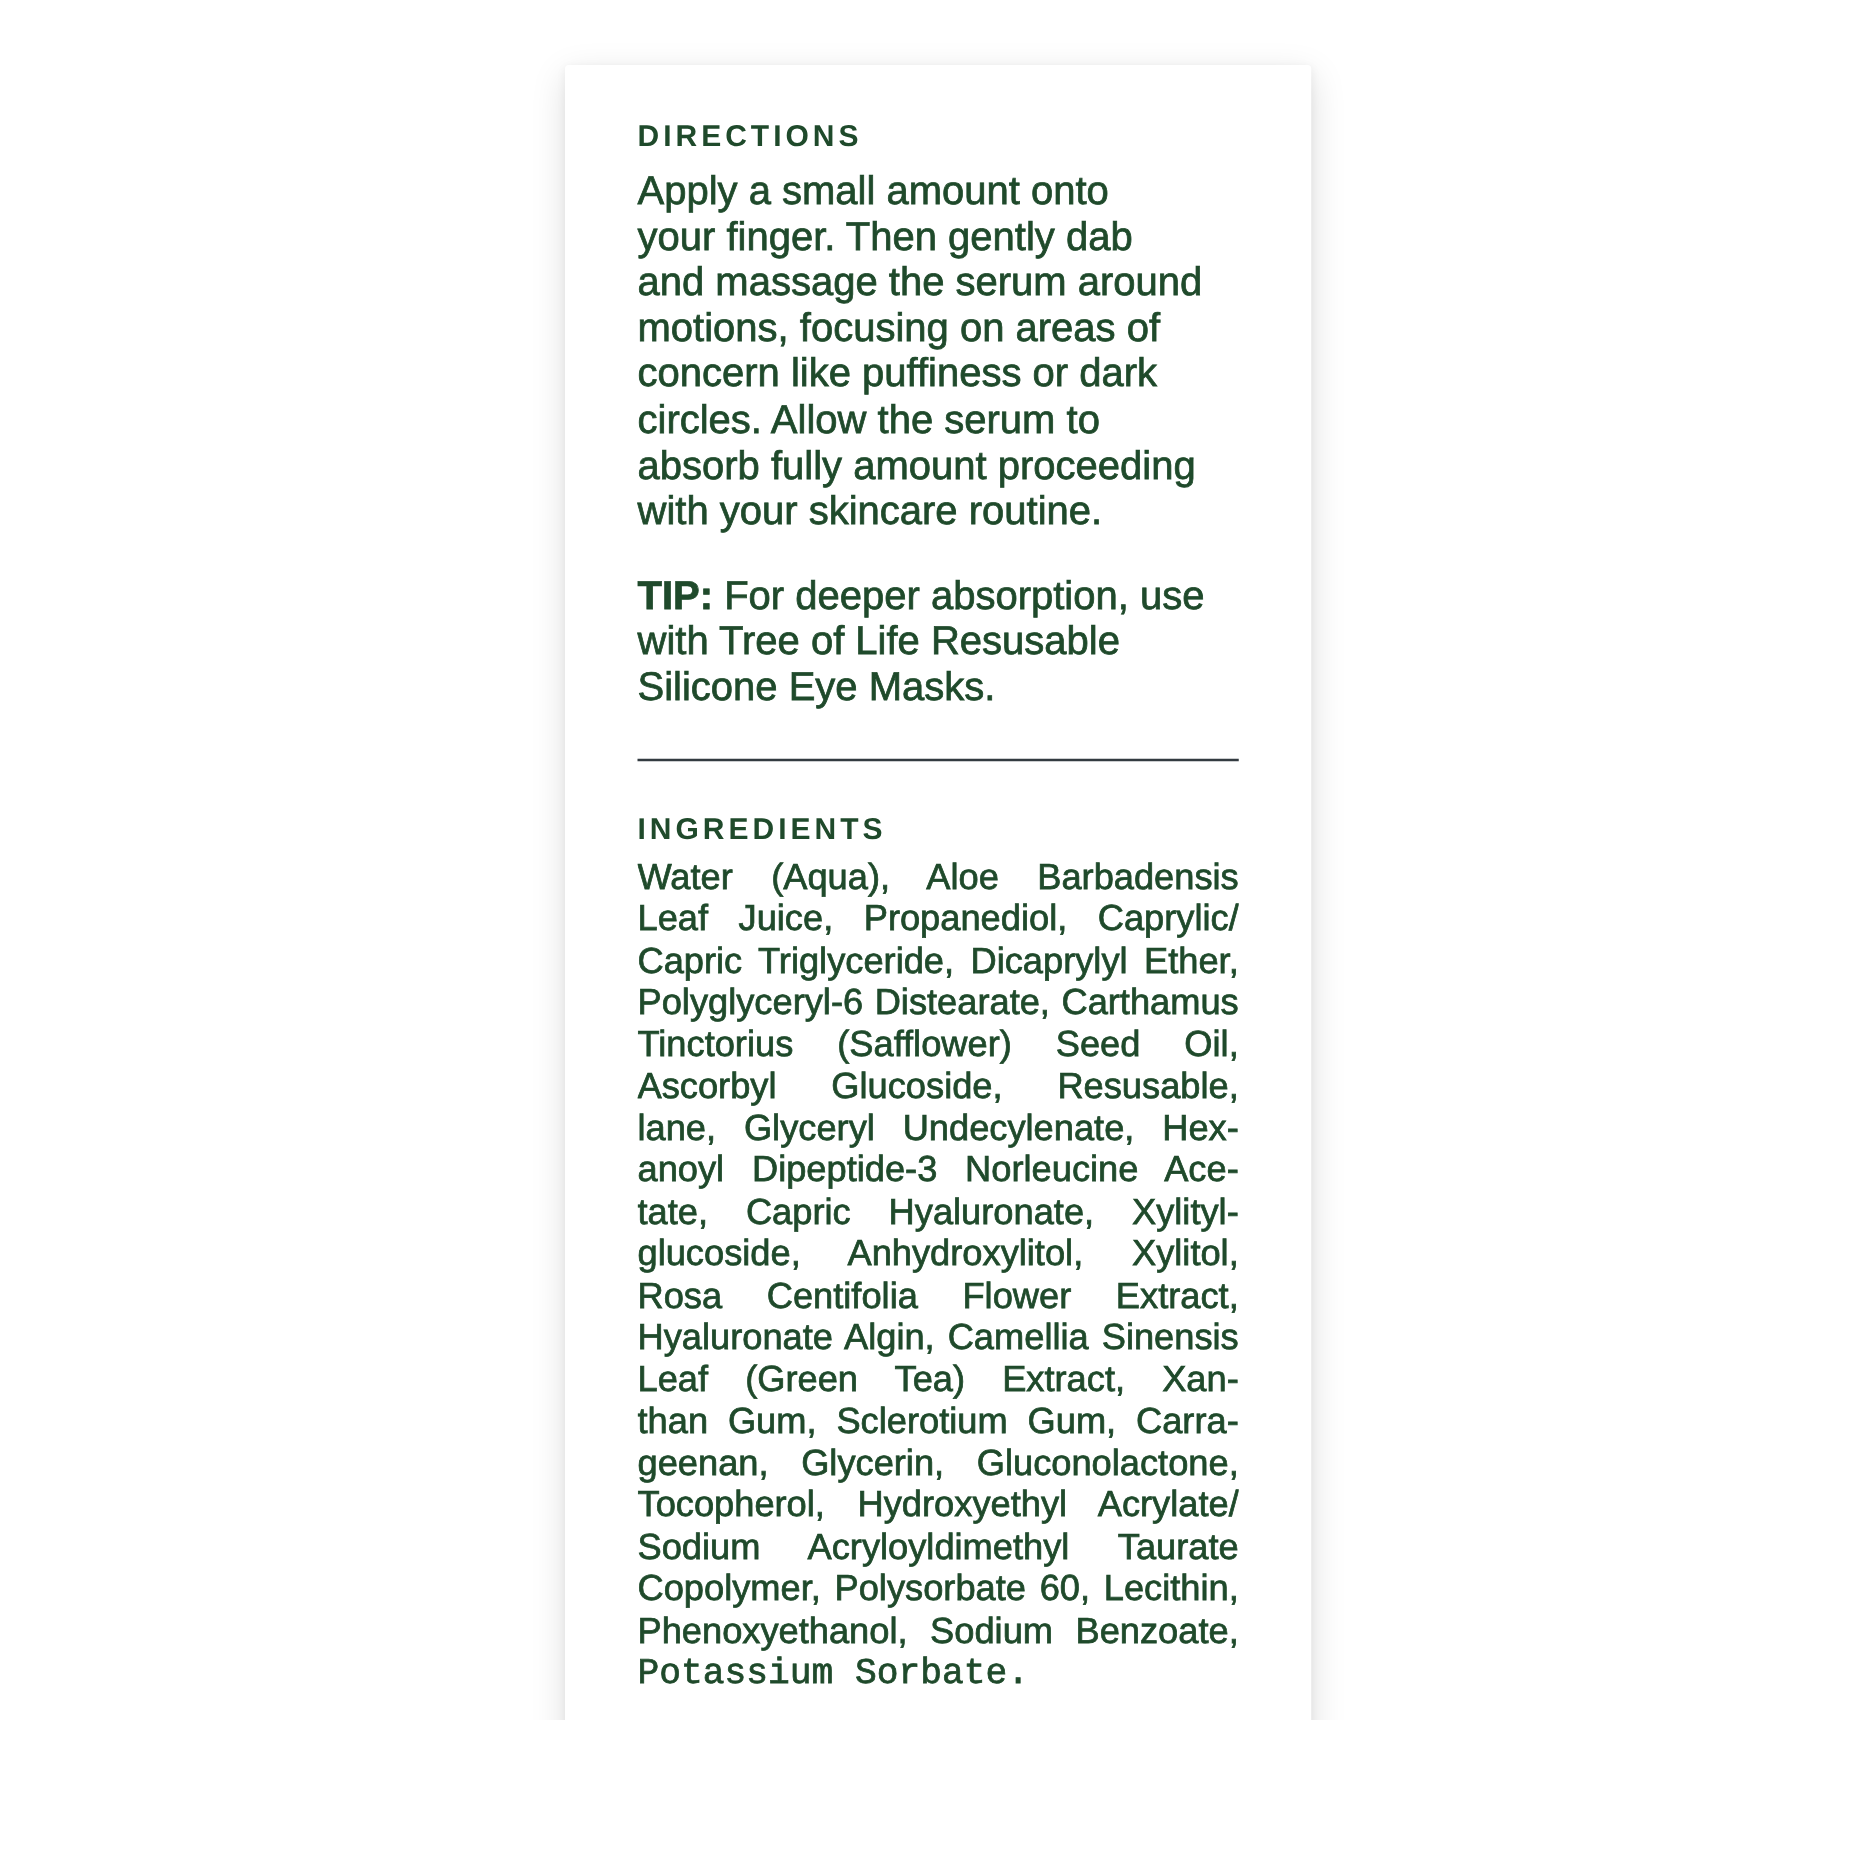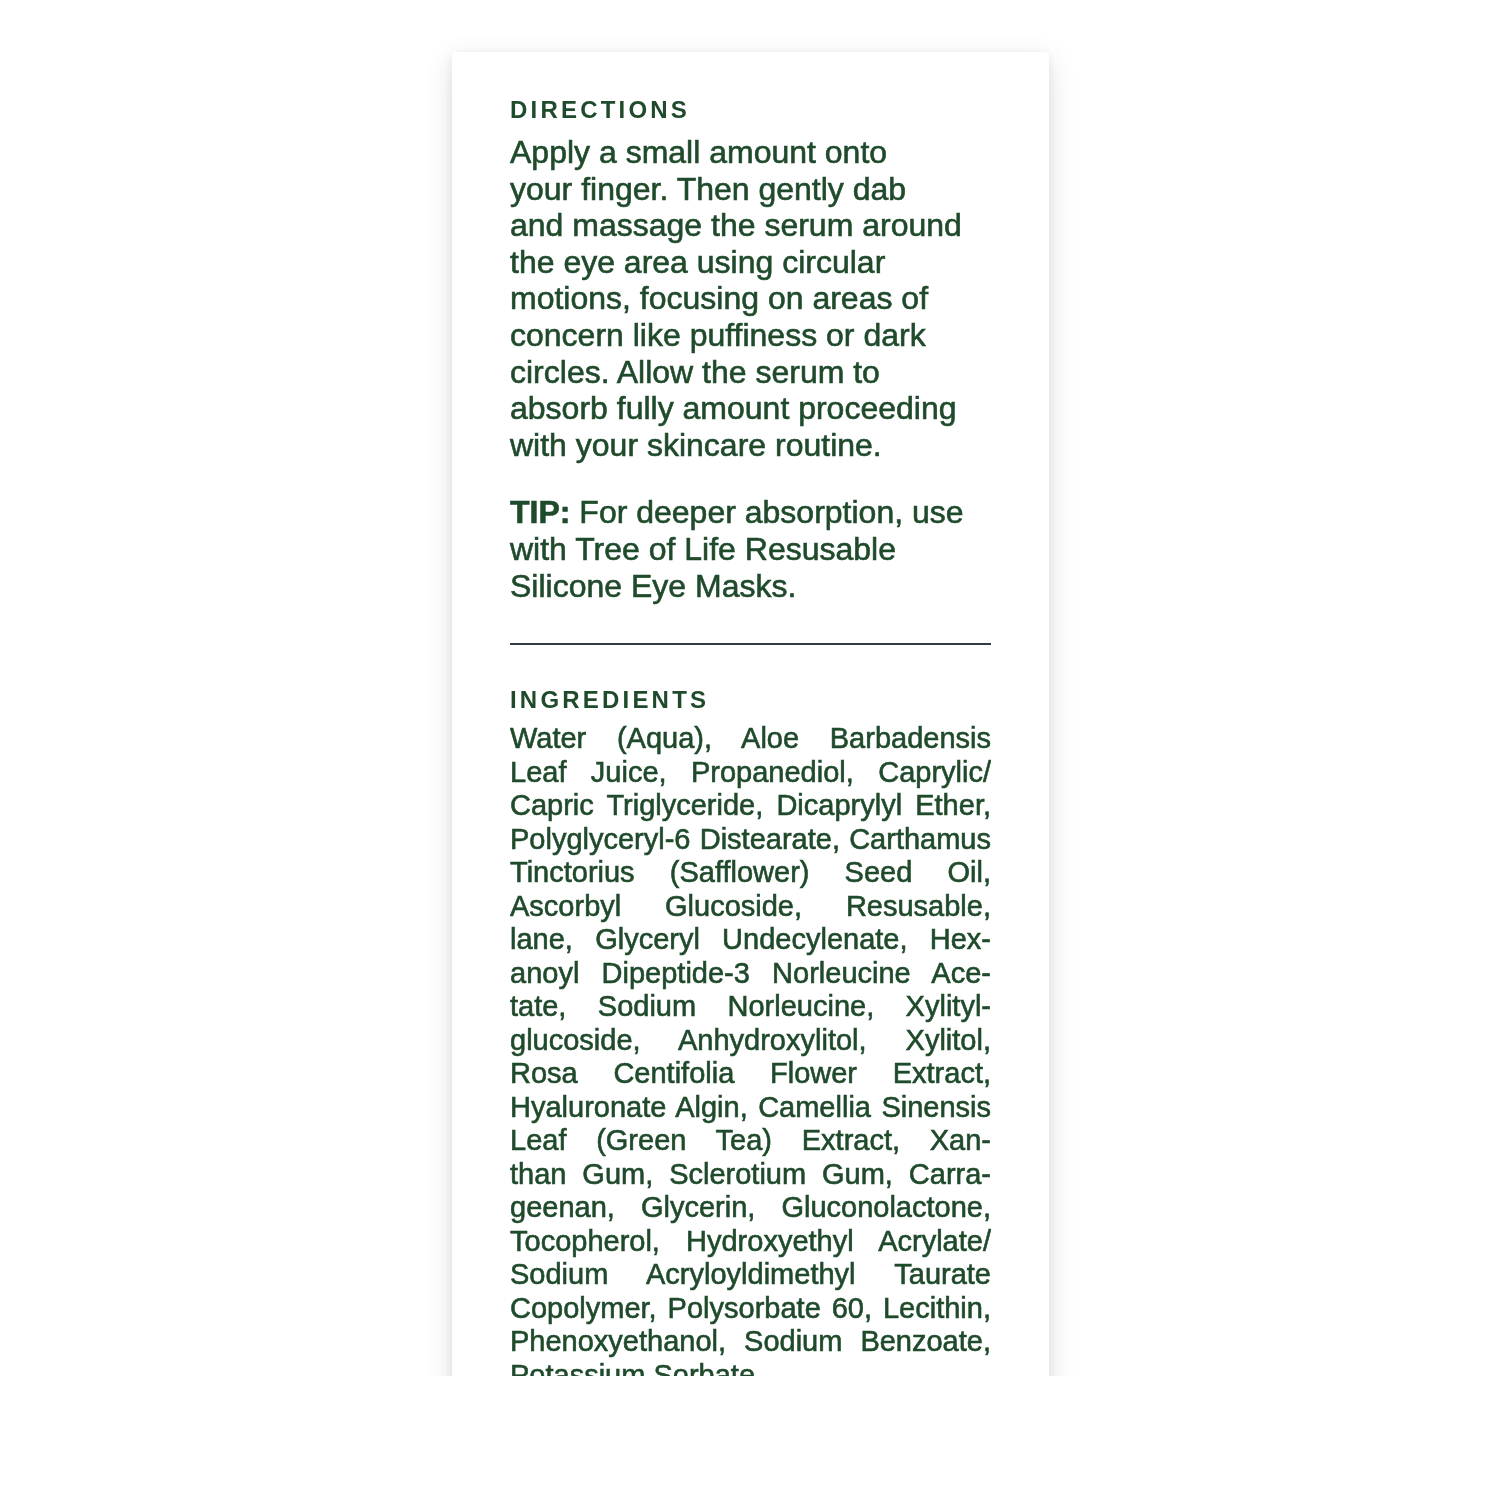--- a/index.html
+++ b/index.html
@@ -70,35 +70,35 @@
     font-size: 29px;
     line-height: 33.5px;
     text-align: justify;
     text-align-last: justify;
     white-space: normal;
     overflow: hidden;
     height: 33.5px;
   }
   .ing-line.is-last {
     text-align-last: left;
+    font-family: Liberation Mono, monospace;
   }
 </style>
 </head>
 <body>
 
 <div class="stage">
   <div class="panel">
 
     <div class="section-heading h-directions">DIRECTIONS</div>
 
     <div class="directions-block body-text">
         <div class="dir-line">Apply a small amount onto</div>
         <div class="dir-line">your finger. Then gently dab</div>
         <div class="dir-line">and massage the serum around</div>
-        <div class="dir-line">the eye area using circular</div>
         <div class="dir-line">motions, focusing on areas of</div>
         <div class="dir-line">concern like puffiness or dark</div>
         <div class="dir-line">circles. Allow the serum to</div>
         <div class="dir-line">absorb fully amount proceeding</div>
         <div class="dir-line is-last">with your skincare routine.</div>
       </div>
 
     <div class="tip-block body-text">
       <div class="tip-line">
         <span class="tip-label">TIP:</span>
@@ -116,21 +116,21 @@
 
     <div class="ingredients-block body-text">
         <div class="ing-line">Water (Aqua), Aloe Barbadensis</div>
         <div class="ing-line">Leaf Juice, Propanediol, Caprylic/</div>
         <div class="ing-line">Capric Triglyceride, Dicaprylyl Ether,</div>
         <div class="ing-line">Polyglyceryl-6 Distearate, Carthamus</div>
         <div class="ing-line">Tinctorius (Safflower) Seed Oil,</div>
         <div class="ing-line">Ascorbyl Glucoside, Resusable, Squa-</div>
         <div class="ing-line">lane, Glyceryl Undecylenate, Hex-</div>
         <div class="ing-line">anoyl Dipeptide-3 Norleucine Ace-</div>
-        <div class="ing-line">tate, Sodium Norleucine, Xylityl-</div>
+        <div class="ing-line">tate, Capric Hyaluronate, Xylityl-</div>
         <div class="ing-line">glucoside, Anhydroxylitol, Xylitol,</div>
         <div class="ing-line">Rosa Centifolia Flower Extract,</div>
         <div class="ing-line">Hyaluronate Algin, Camellia Sinensis</div>
         <div class="ing-line">Leaf (Green Tea) Extract, Xan-</div>
         <div class="ing-line">than Gum, Sclerotium Gum, Carra-</div>
         <div class="ing-line">geenan, Glycerin, Gluconolactone,</div>
         <div class="ing-line">Tocopherol, Hydroxyethyl Acrylate/</div>
         <div class="ing-line">Sodium Acryloyldimethyl Taurate</div>
         <div class="ing-line">Copolymer, Polysorbate 60, Lecithin,</div>
         <div class="ing-line">Phenoxyethanol, Sodium Benzoate,</div>

